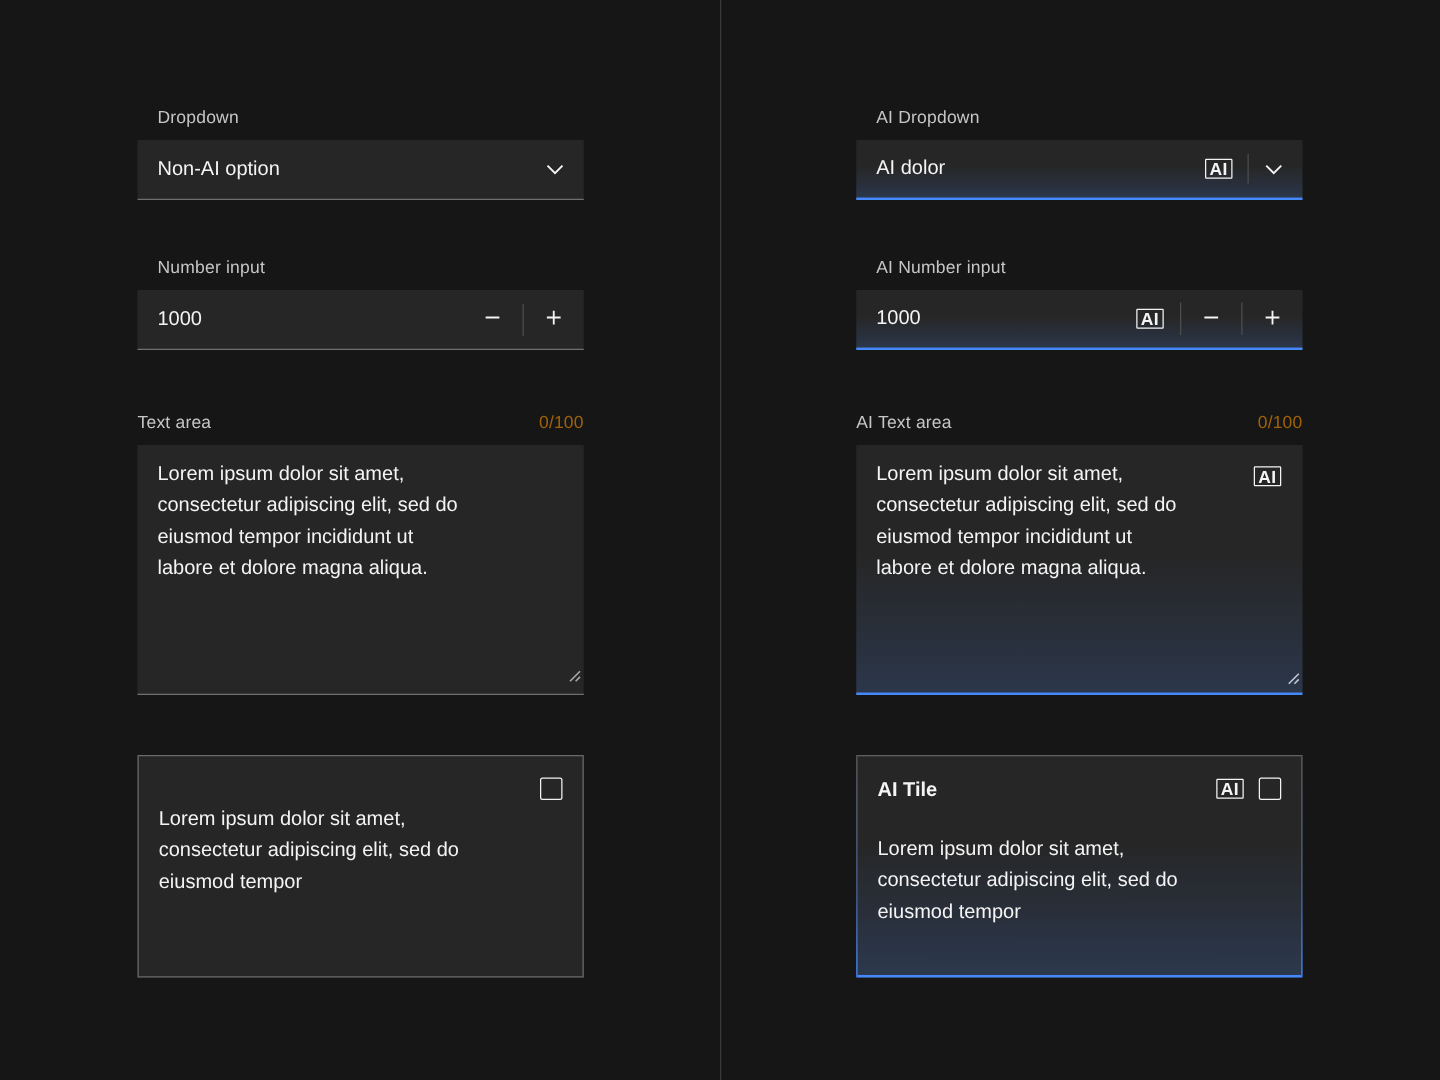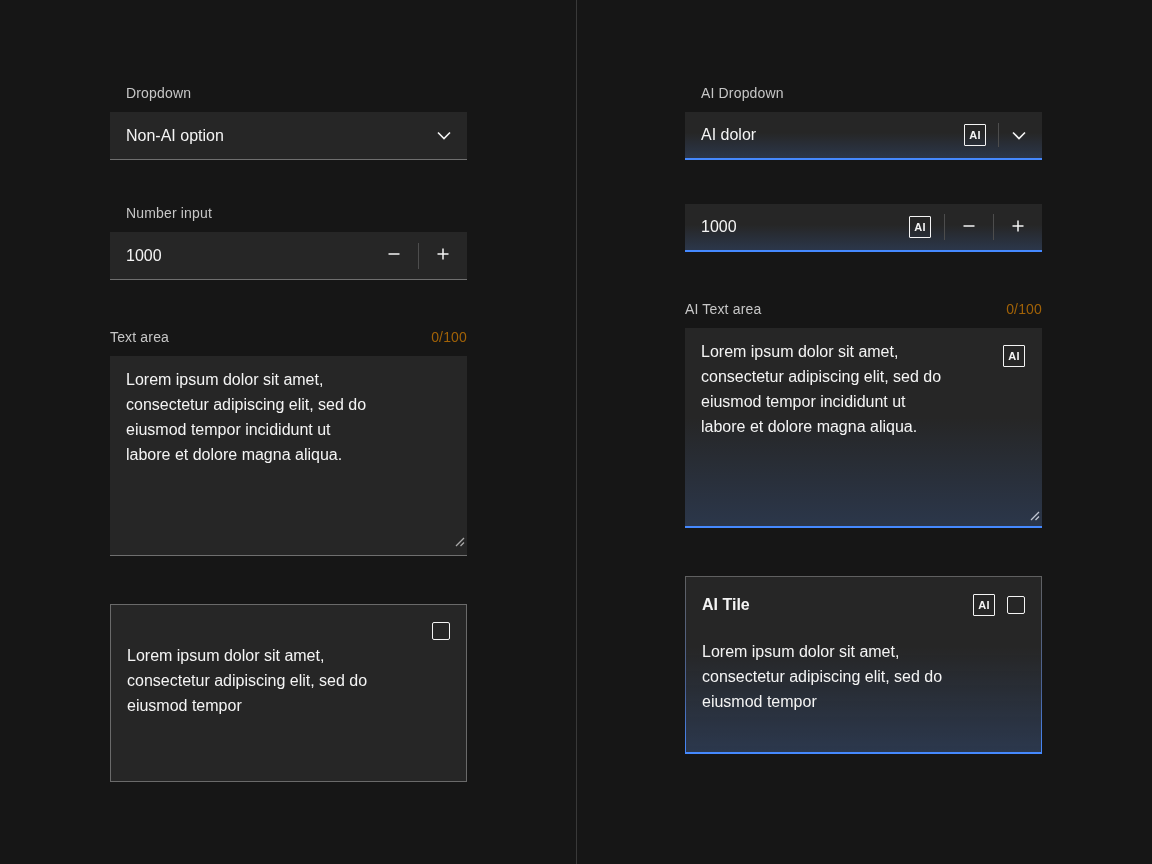--- a/index.html
+++ b/index.html
@@ -89,28 +89,28 @@
   .v-sep {
     width: 1px;
     height: 26px;
     background: #4d4d4d;
     flex: none;
   }
   .v-sep.tall { height: 24px; }
 
   .ai-badge {
     flex: none;
-    width: 22px; height: 22px;
+    width: 22px; height: 16px;
     display: inline-flex;
     align-items: center;
     justify-content: center;
     border: 1.5px solid #f4f4f4;
     border-radius: 1px;
     color: #f4f4f4;
-    font-size: 11px;
+    font-size: 14px;
     font-weight: 700;
     letter-spacing: 0.3px;
     cursor: pointer;
     background: transparent;
   }
   .dropdown .ai-badge    { margin: 0 12px 0 8px; }
   .dropdown .chevron-box { margin-left: 13px; display: flex; align-items: center; }
   .numberinput .ai-badge { margin-right: 13px; }
 
   .textarea {
@@ -253,20 +253,21 @@
         <span class="v-sep tall"></span>
         <span class="chevron-box">
           <svg width="14" height="9" viewBox="0 0 14 9">
               <path d="M1 1.5 L7 7.5 L13 1.5" stroke="#f4f4f4" stroke-width="1.6" fill="none"></path>
             </svg>
         </span>
       </div>
     </div>
 
     <div class="section-number">
+      <div class="field-label">AI Number input</div>
       <div class="field ai control-48 numberinput">
         <span class="field-text">1000</span>
         <span class="ai-badge">AI</span>
         <span class="v-sep"></span>
         <button class="stepper">
           <span>
             <svg width="14" height="14" viewBox="0 0 14 14">
                 <path d="M1.5 7 H12.5" stroke="#f4f4f4" stroke-width="1.5" fill="none"></path>
               </svg>
           </span>

